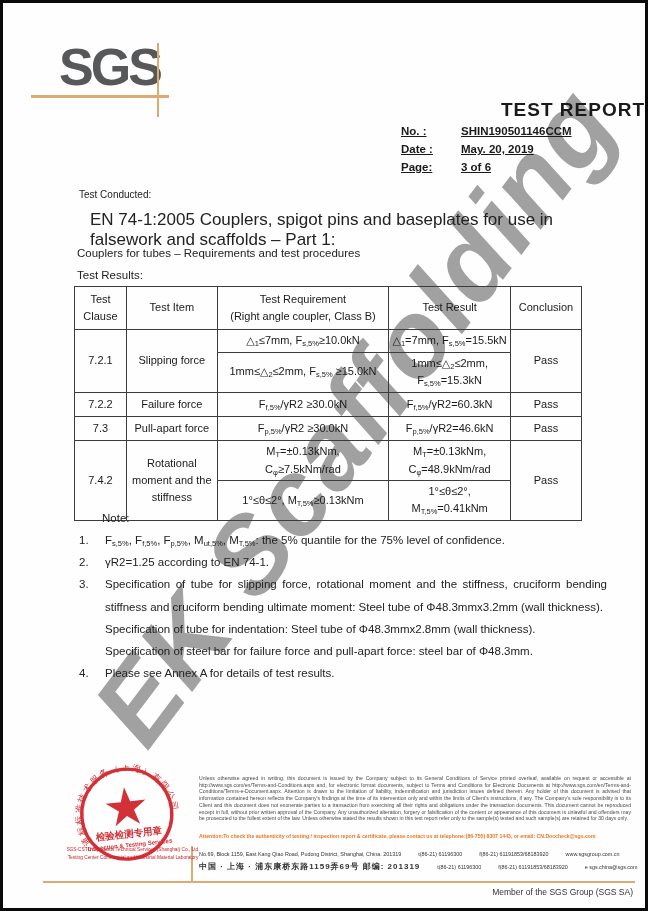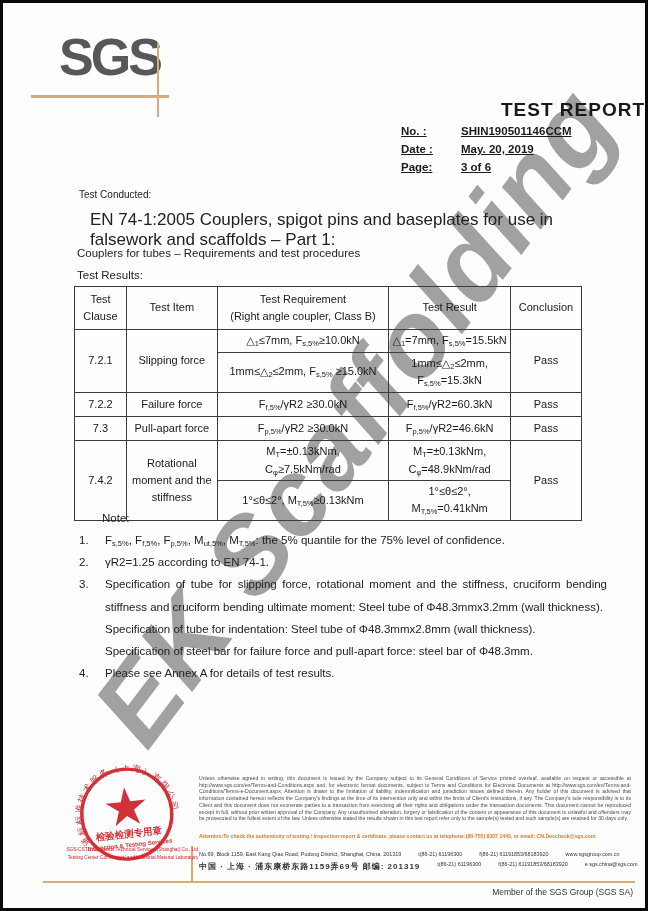--- a/index.html
+++ b/index.html
@@ -3,21 +3,21 @@
 <meta charset="utf-8">
 <style>
   html,body{margin:0;padding:0;background:#111;}
   .page{
     position:relative; width:642px; height:905px; background:#fefefe;
     border:3px solid #0a0a0a; overflow:hidden;
     font-family:"Liberation Sans","DejaVu Sans",sans-serif; color:#222;
   }
   .abs{position:absolute;}
   
-  .logo-text{left:56px; top:24px; font-size:52px; font-weight:bold; color:#57585a; letter-spacing:-3px; z-index:2;}
+  .logo-text{left:56px; top:34px; font-size:52px; font-weight:bold; color:#57585a; letter-spacing:-3px; z-index:2;}
   .logo-hline{left:28px; top:92px; width:138px; height:3px; background:#ddab72; z-index:2;}
   .logo-vline{left:154px; top:40px; width:2px; height:74px; background:#ddab72; z-index:2;}
   .report-title{left:0; top:96px; width:642px; text-align:right; font-size:19px; font-weight:bold; letter-spacing:1px; color:#1a1a1a; z-index:2;}
   .meta{left:398px; top:122px; z-index:2; font-size:11.5px; font-weight:bold; color:#1a1a1a;}
   .meta-row{display:flex; margin-bottom:6px;text-decoration:underline;}
   .meta-label{width:40px;}
   .meta-value{margin-left:20px; white-space:nowrap;}
   
   .tc-heading{left:76px; top:186px; font-size:10px; z-index:2;}
   .tc-line1{left:87px; top:207px; width:520px; font-size:17px; z-index:2;}
@@ -45,21 +45,21 @@
     font-size:107px; font-weight:bold; font-style:italic; line-height:1;
     color:rgba(125,125,125,0.72); white-space:nowrap; letter-spacing:2px;
     pointer-events:none;
   }
   
   .stamp{left:56px; top:762px; z-index:3; transform:rotate(-6deg); opacity:.92;}
   .stamp-company{left:50px; top:843px; width:160px; z-index:3; font-size:4.8px; color:#cf2127; text-align:center; line-height:1.6;}
   .foot-vline{left:188px; top:843px; width:1.5px; height:37px; background:#ddab72; z-index:2;}
   .disclaimer{left:196px; top:772px; width:432px; font-size:5.15px; line-height:1.3; text-align:justify; color:#4a4a4a; z-index:2;}
   .attention{left:196px; top:830px; width:432px; font-size:5.15px; line-height:1.3; font-weight:bold; color:#e87722; z-index:2;}
-  .addr-row{left:196px; width:436px; display:flex; gap:17px; color:#333; z-index:2; align-items:flex-start; white-space:nowrap;}
+  .addr-row{left:196px; width:436px; display:flex; gap:17px; color:#333; z-index:2; align-items:center; white-space:nowrap;}
   .addr-en{top:848px; font-size:5.4px;}
   .addr-cn{top:858px; font-size:8px;}
   .addr-cn .cn{font-weight:bold; letter-spacing:1px;}
   .addr-sm{font-size:5.4px;}
   .foot-hline{left:40px; top:878px; width:592px; height:2px; background:#ddab72; z-index:2;}
   .member{left:0; top:884px; width:630px; text-align:right; font-size:8.5px; color:#333; z-index:2;}
 </style>
 </head>
 <body>
 

